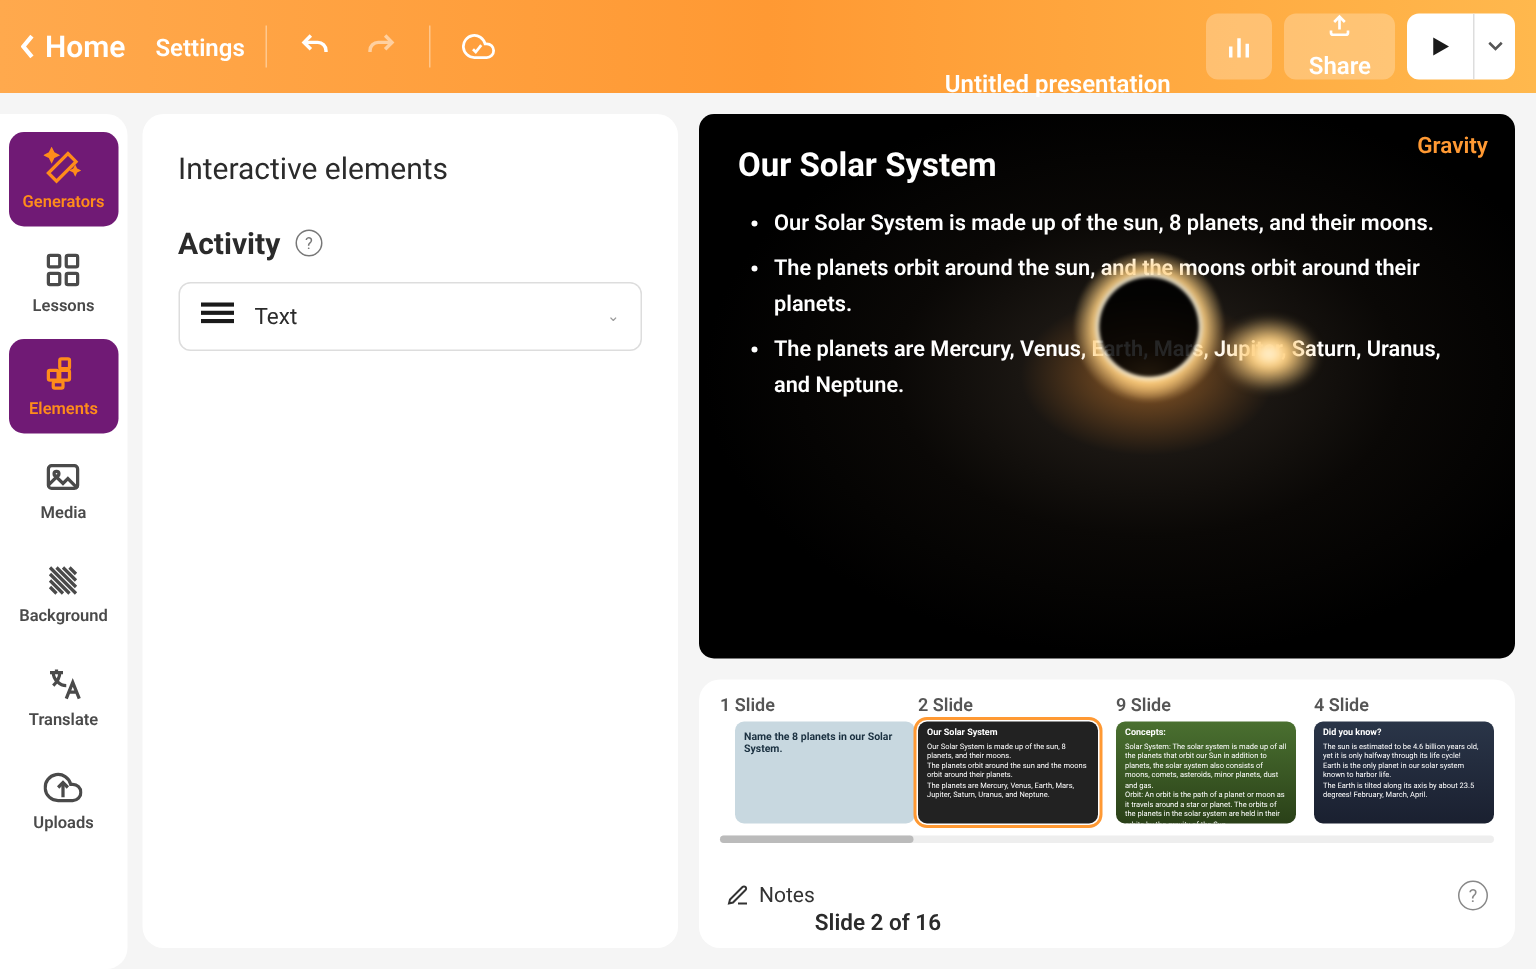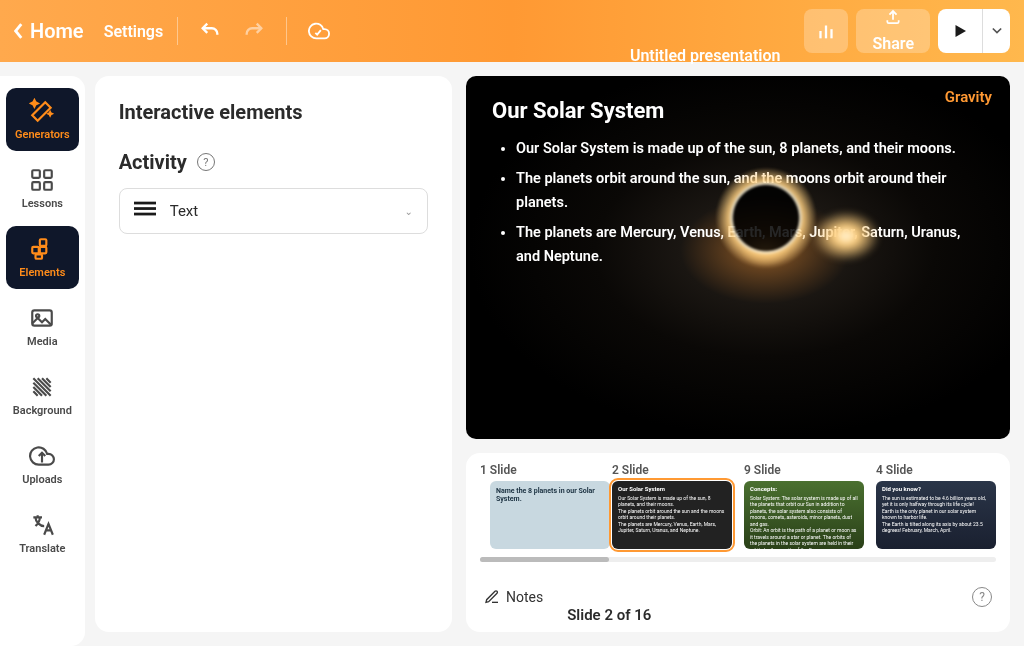--- a/index.html
+++ b/index.html
@@ -19,25 +19,25 @@
     .poll-btn { width: 44px; height: 44px; background: rgba(255,255,255,0.25); border-radius: 8px; display: flex; align-items: center; justify-content: center; cursor: pointer; }
     .share-btn { height: 44px; background: rgba(255,255,255,0.25); border-radius: 8px; display: flex; align-items: center; justify-content: center; padding: 0 16px; gap: 8px; color: white; font-weight: 600; cursor: pointer; flex-direction: column; }
     .play-group { display: flex; background: white; border-radius: 8px; overflow: hidden; }
     .play-btn { width: 44px; height: 44px; display: flex; align-items: center; justify-content: center; cursor: pointer; }
     .play-dropdown { width: 28px; height: 44px; display: flex; align-items: center; justify-content: center; cursor: pointer; border-left: 1px solid #ddd; }
     
     .main { display: flex; height: 584px; }
     
     .sidebar { width: 90px; background: white; padding: 12px 6px; display: flex; flex-direction: column; gap: 6px; border-radius: 0 14px 14px 0; margin-top: 14px; }
     .sidebar-item { display: flex; flex-direction: column; align-items: center; gap: 4px; padding: 10px 4px; border-radius: 10px; cursor: pointer; font-size: 11px; font-weight: 600; color: #4a4a4a; }
-    .sidebar-item.active { background: #0f172a; color: #ff8c1a; }
+    .sidebar-item.active { background: #701a75; color: #ff8c1a; }
     .sidebar-item svg { width: 26px; height: 26px; }
     
     .panel { width: 380px; background: white; margin: 14px 0 14px 10px; border-radius: 14px; padding: 24px; }
-    .panel-title { font-size: 20px; font-weight: 700; color: #2b2b2b; margin-bottom: 26px; }
+    .panel-title { font-size: 20px; font-weight: 400; color: #2b2b2b; margin-bottom: 26px; }
     .activity-row { display: flex; align-items: center; gap: 10px; margin-bottom: 14px; }
     .activity-label { font-size: 20px; font-weight: 700; color: #2b2b2b; }
     .help-circle { width: 18px; height: 18px; border: 1.5px solid #777; border-radius: 50%; display: flex; align-items: center; justify-content: center; font-size: 11px; color: #777; cursor: pointer; }
     .activity-select { width: 100%; height: 46px; border: 1px solid #ddd; border-radius: 8px; display: flex; align-items: center; padding: 0 14px; gap: 14px; cursor: pointer; position: relative; }
     .activity-select-icon svg { width: 22px; height: 16px; }
     .activity-select-text { font-size: 15px; color: #2b2b2b; }
     .activity-chevron { position: absolute; right: 14px; font-size: 10px; color: #999; }
     
     .canvas-area { flex: 1; padding: 14px 14px 14px 14px; display: flex; flex-direction: column; gap: 14px; }
     
@@ -56,21 +56,21 @@
     .thumb-img { width: 120px; height: 68px; border-radius: 6px; background: #222; position: relative; overflow: hidden; cursor: pointer; }
     .thumb-img.selected { outline: 2.5px solid #ff9933; outline-offset: 1px; }
     .thumb-img.light { background: #c8d8e0; margin-left: 10px; }
     .thumb-img.green { background: linear-gradient(#4a7030, #2a4018); }
     .thumb-content { position: absolute; inset: 0; padding: 4px 6px; font-size: 5px; color: white; line-height: 1.3; }
     .thumb-content-title { font-size: 6px; font-weight: 700; margin-bottom: 2px; }
     .thumb-light-text { color: #1a3040; font-size: 7px; font-weight: 700; padding: 6px; }
     .thumb-scroll { height: 5px; background: #eee; border-radius: 3px; margin-top: 2px; position: relative; }
     .thumb-scroll-handle { position: absolute; left: 0; width: 25%; height: 100%; background: #bbb; border-radius: 3px; }
     
-    .bottombar { display: flex; align-items: center; gap: 24px; padding: 8px 4px 0 4px; }
+    .bottombar { display: flex; align-items: center; gap: 0; padding: 8px 4px 0 4px; }
     .notes-btn { display: flex; align-items: center; gap: 6px; font-size: 14px; color: #333; cursor: pointer; }
     .notes-btn svg { width: 16px; height: 16px; }
     .slide-counter { font-size: 15px; font-weight: 600; color: #2b2b2b; margin-top: 36px; }
     .bottom-spacer { flex: 1; }
     .help-btn { width: 20px; height: 20px; border: 1.5px solid #888; border-radius: 50%; display: flex; align-items: center; justify-content: center; font-size: 12px; color: #888; cursor: pointer; }
   </style>
 </head>
 <body>
 
 <div class="topbar">
@@ -172,32 +172,32 @@
     </div>
     <div class="sidebar-item">
       <svg viewBox="0 0 24 24" fill="#4a4a4a">
           <path d="M3 3h18v18H3z" fill="none" stroke="#4a4a4a" stroke-width="0"></path>
           <path d="M4 4l16 16M8 4l12 12M12 4l8 8M16 4l4 4M4 8l12 12M4 12l8 8M4 16l4 4" stroke="#4a4a4a" stroke-width="2"></path>
         </svg>
       <span>Background</span>
     </div>
     <div class="sidebar-item">
       <svg viewBox="0 0 24 24" fill="none" stroke="#4a4a4a" stroke-width="2">
+          <path d="M4 5h8M8 3v2M6 5c0 4 4 8 8 8M10 5c0 4-4 8-4 8"></path>
+          <path d="M14 21l4-10 4 10M15.5 17h5"></path>
+        </svg>
+      <span>Translate</span>
+    </div>
+    <div class="sidebar-item">
+      <svg viewBox="0 0 24 24" fill="none" stroke="#4a4a4a" stroke-width="2">
           <path d="M18 10h-1.26A8 8 0 109 20h9a5 5 0 000-10z"></path>
           <path d="M12 18V9"></path>
           <path d="M9 12l3-3 3 3"></path>
         </svg>
       <span>Uploads</span>
-    </div>
-    <div class="sidebar-item">
-      <svg viewBox="0 0 24 24" fill="none" stroke="#4a4a4a" stroke-width="2">
-          <path d="M4 5h8M8 3v2M6 5c0 4 4 8 8 8M10 5c0 4-4 8-4 8"></path>
-          <path d="M14 21l4-10 4 10M15.5 17h5"></path>
-        </svg>
-      <span>Translate</span>
     </div>
   </div>
 
   <div class="panel">
     <div class="panel-title">Interactive elements</div>
     <div class="activity-row">
       <div class="activity-label">Activity</div>
       <div class="help-circle">?</div>
     </div>
     <div class="activity-select">

